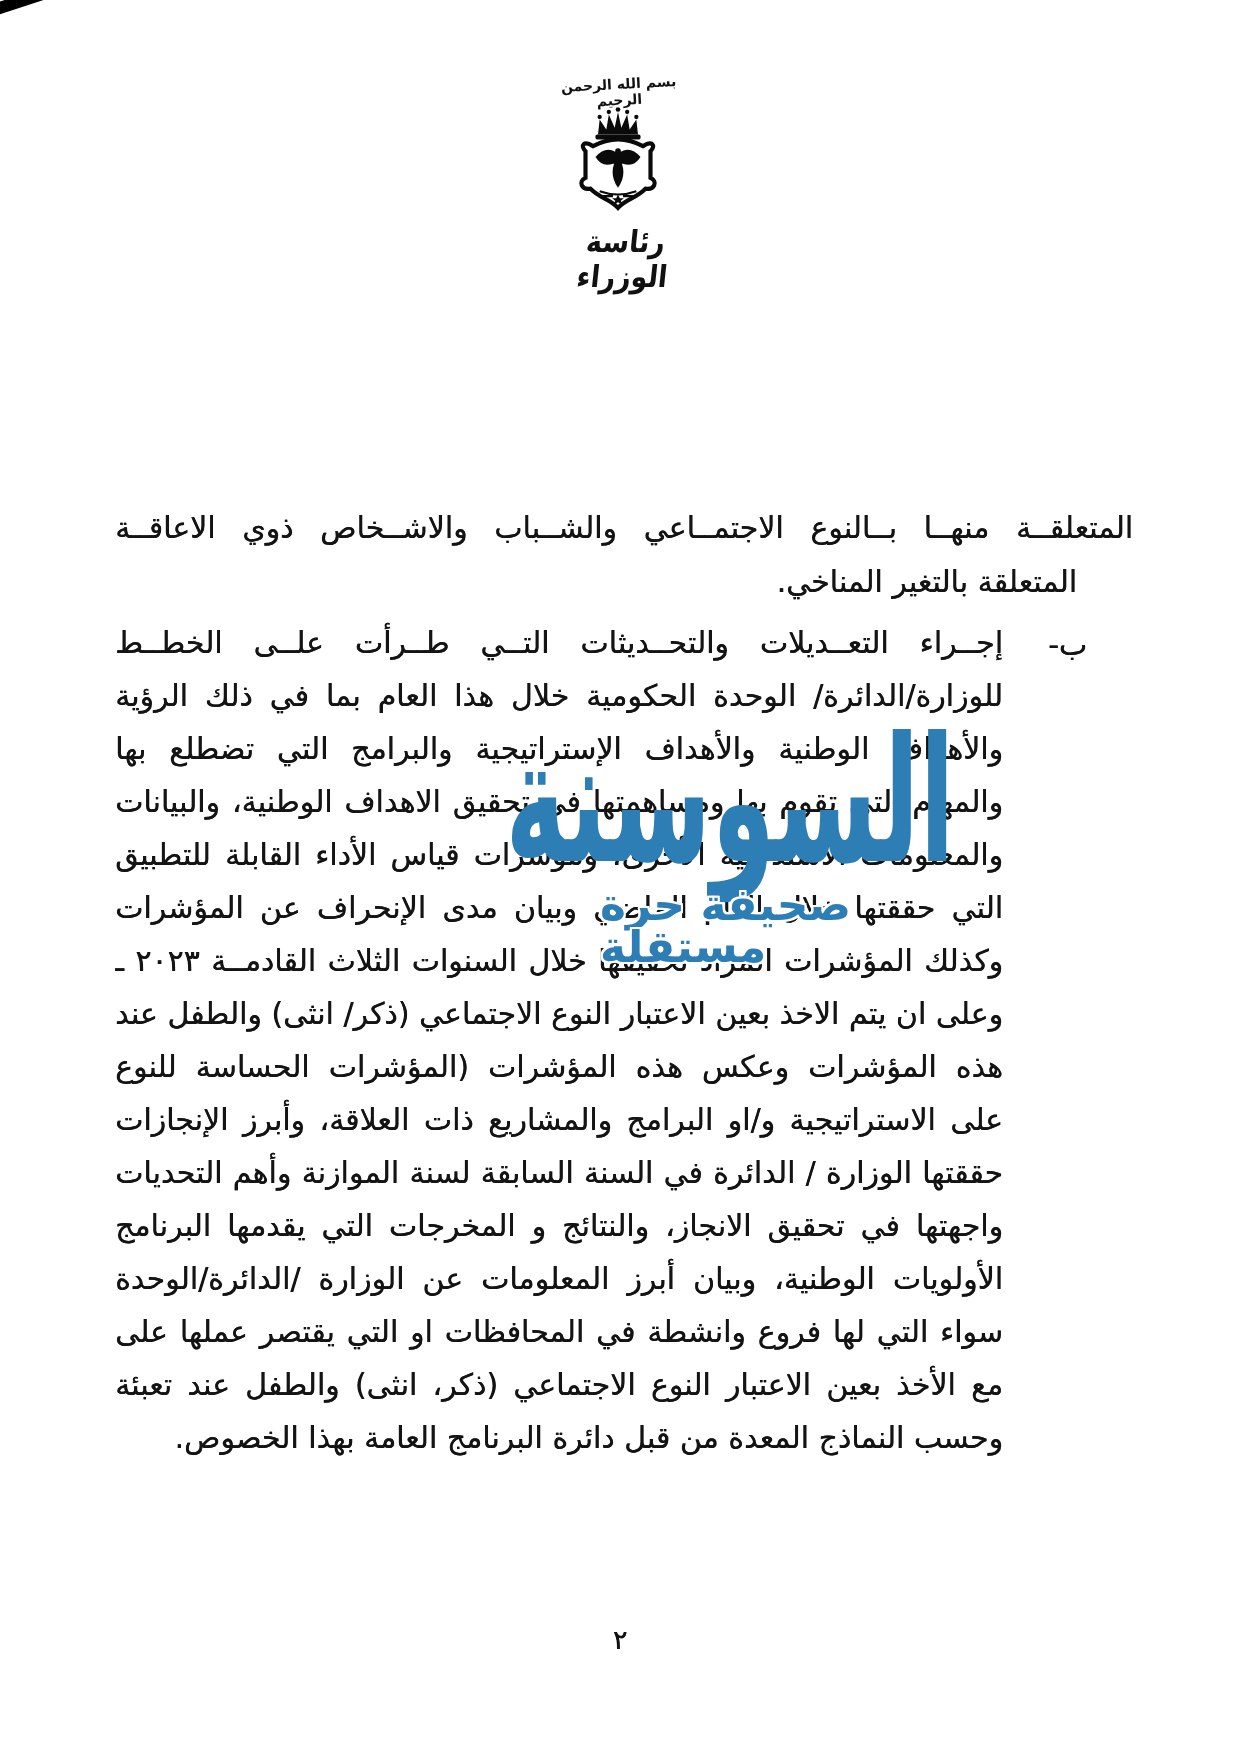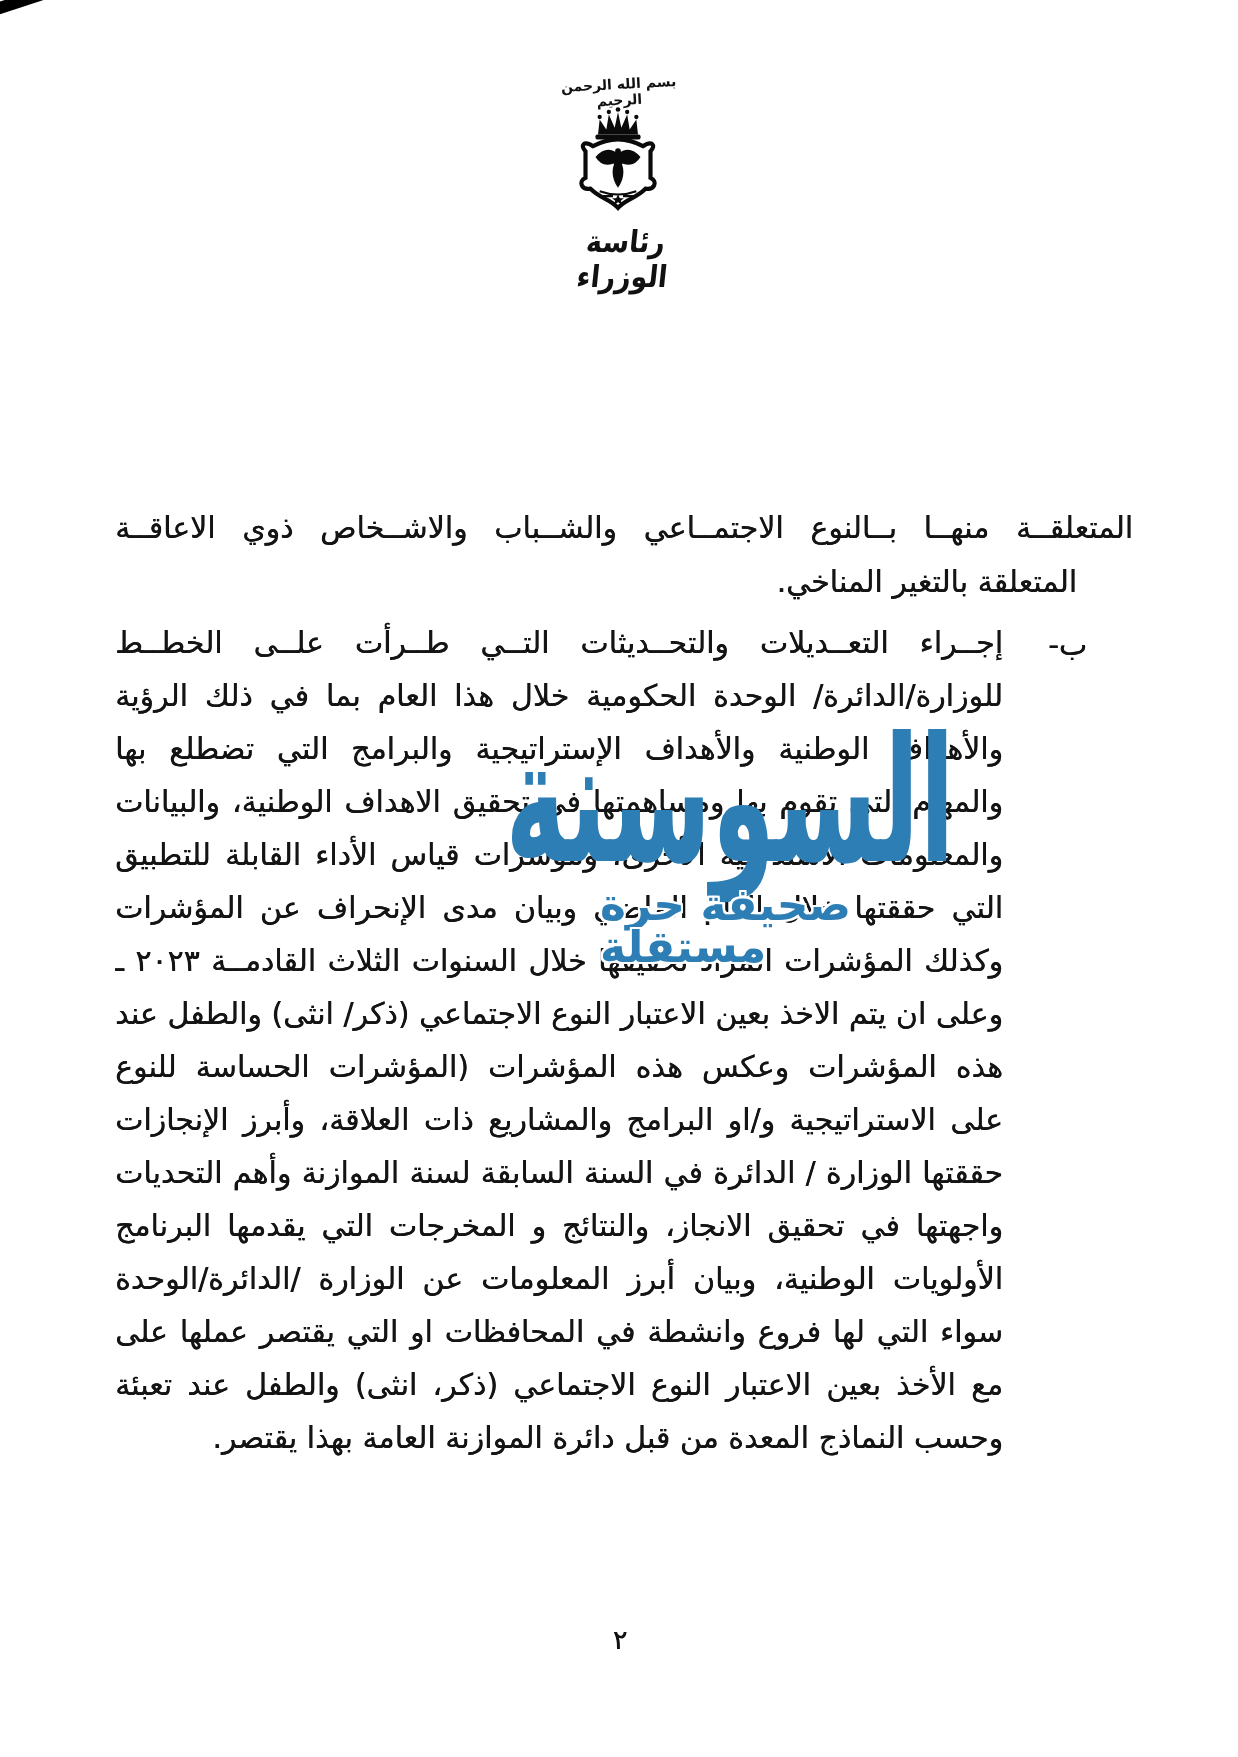--- a/index.html
+++ b/index.html
@@ -134,21 +134,21 @@
     <div class="doc-line">التي حققتها خلال العام الماضي وبيان مدى الإنحراف عن المؤشرات المستهدفة</div>
     <div class="doc-line">وكذلك المؤشرات المراد تحقيقها خلال السنوات الثلاث القادمــة ٢٠٢٣ ـ ٢٠٢٥،</div>
     <div class="doc-line">وعلى ان يتم الاخذ بعين الاعتبار النوع الاجتماعي (ذكر/ انثى) والطفل عند تحديد</div>
     <div class="doc-line">هذه المؤشرات وعكس هذه المؤشرات (المؤشرات الحساسة للنوع الاجتماعي)</div>
     <div class="doc-line">على الاستراتيجية و/او البرامج والمشاريع ذات العلاقة، وأبرز الإنجازات التي</div>
     <div class="doc-line">حققتها الوزارة / الدائرة في السنة السابقة لسنة الموازنة وأهم التحديات التي</div>
     <div class="doc-line">واجهتها في تحقيق الانجاز، والنتائج و المخرجات التي يقدمها البرنامج لتحقيق</div>
     <div class="doc-line">الأولويات الوطنية، وبيان أبرز المعلومات عن الوزارة /الدائرة/الوحدة الحكومية</div>
     <div class="doc-line">سواء التي لها فروع وانشطة في المحافظات او التي يقتصر عملها على المركز</div>
     <div class="doc-line">مع الأخذ بعين الاعتبار النوع الاجتماعي (ذكر، انثى) والطفل عند تعبئة البيانات</div>
-    <div class="doc-line short">وحسب النماذج المعدة من قبل دائرة الموازنة العامة بهذا يقتصر.</div>
+    <div class="doc-line short">وحسب النماذج المعدة من قبل دائرة البرنامج العامة بهذا الخصوص.</div>
   </div>
 
   <div class="watermark">
     <div class="watermark-logo">السوسنة</div>
     <div class="watermark-tagline">صحيفة حرة مستقلة</div>
   </div>
 
   <div class="page-number">٢</div>
 
 </div>

